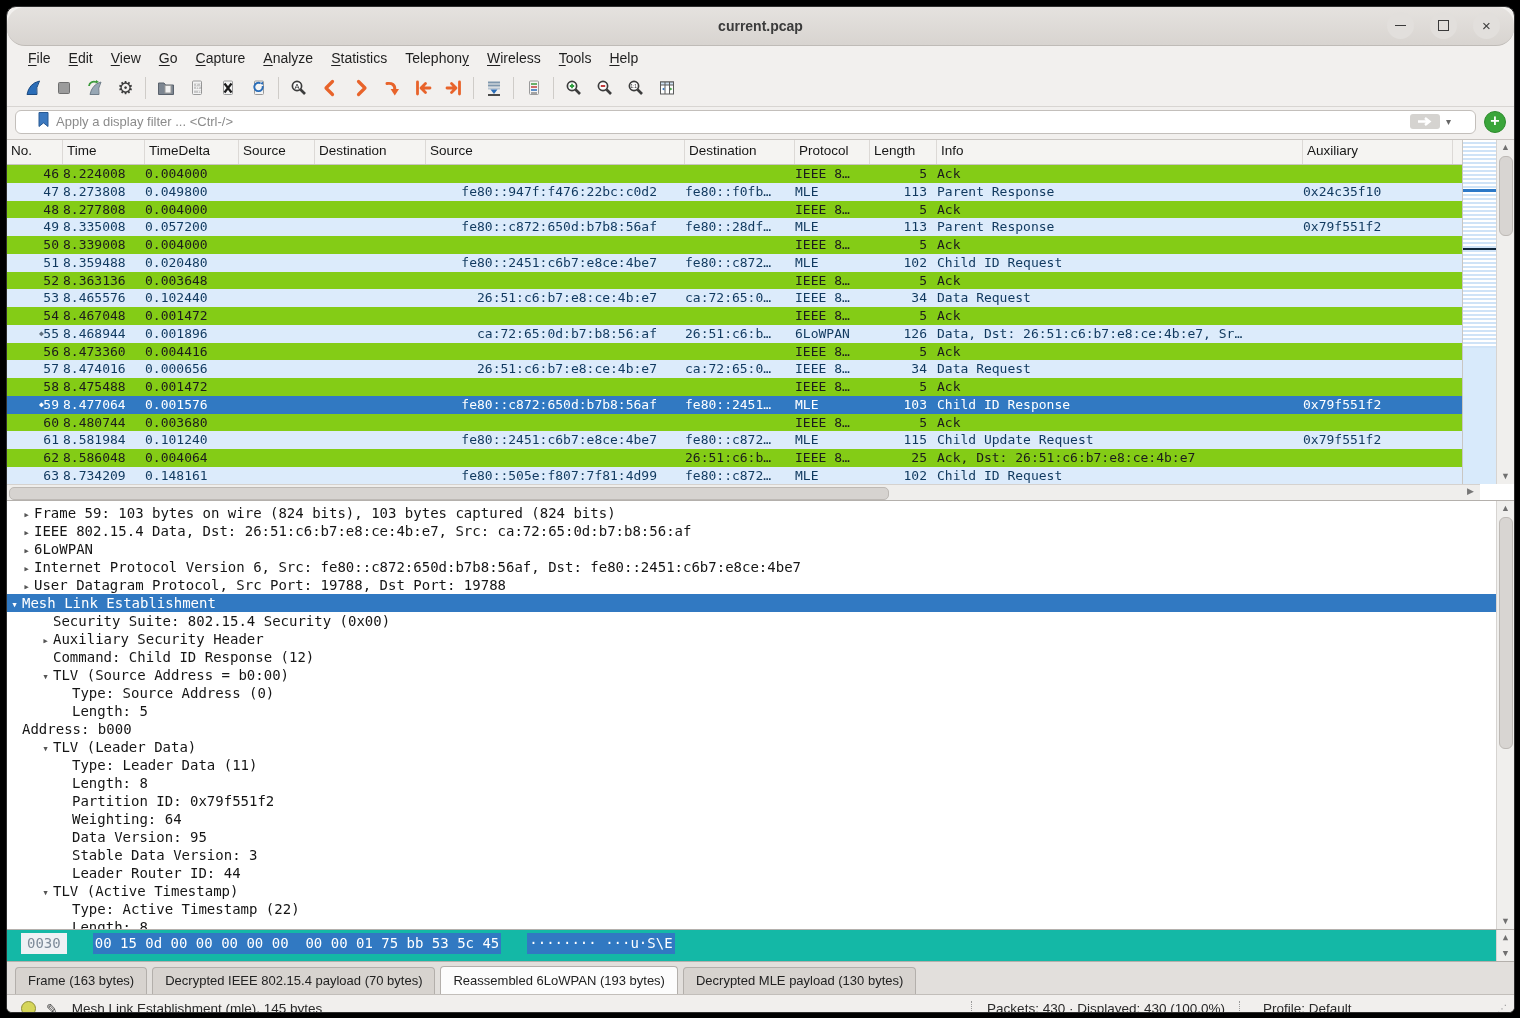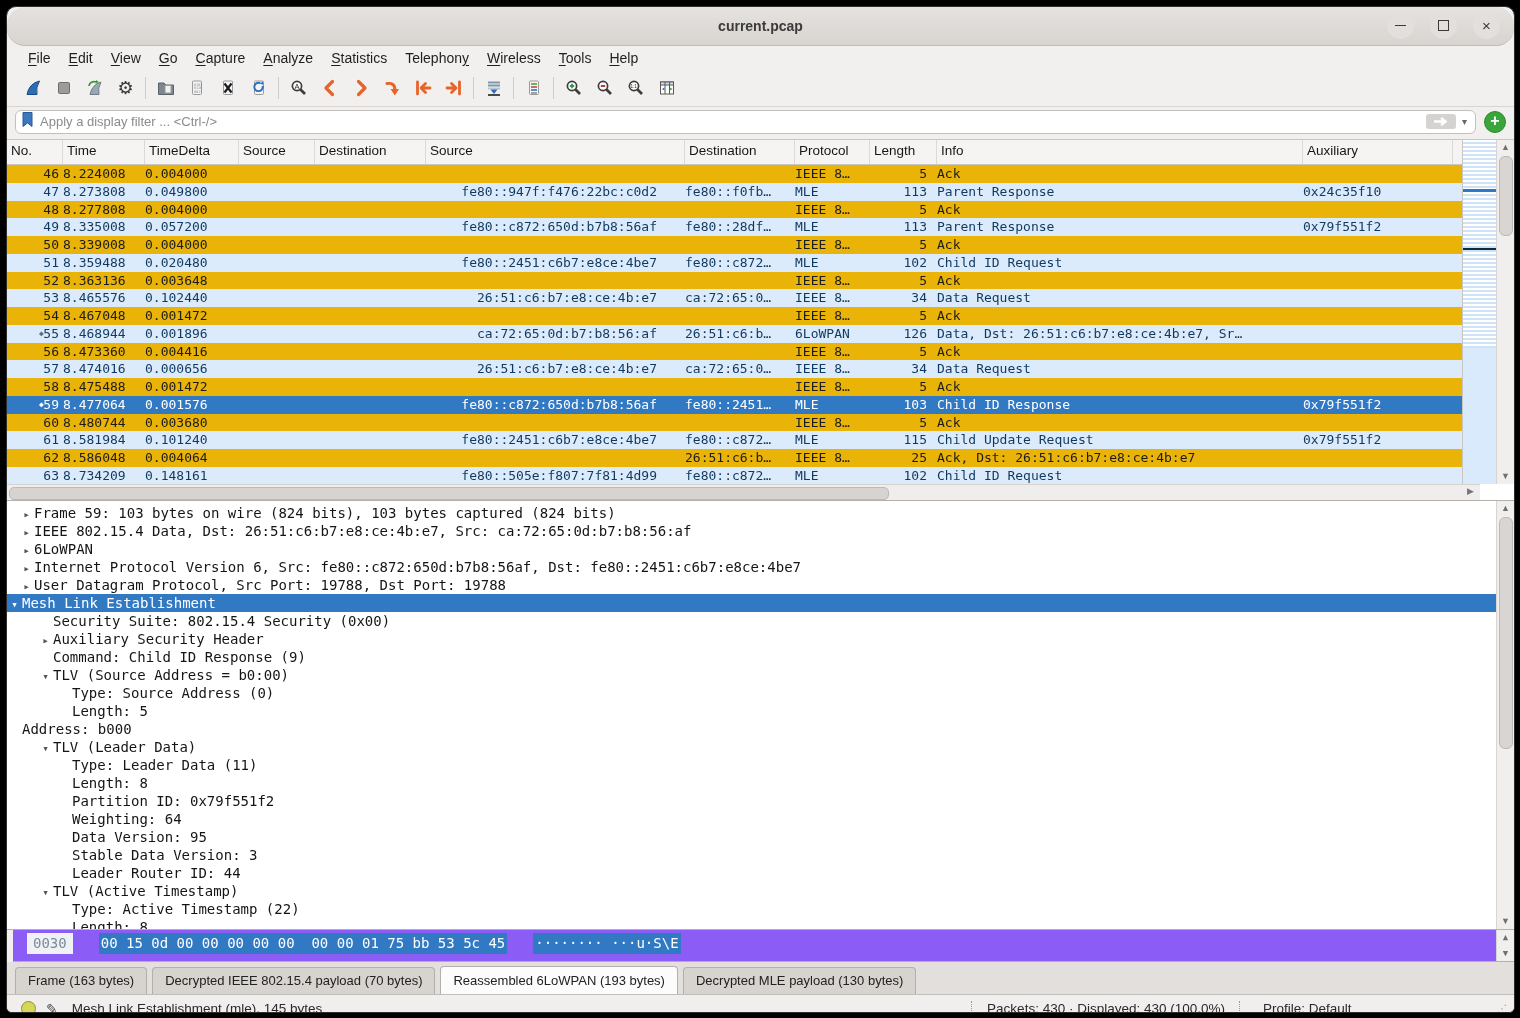--- a/index.html
+++ b/index.html
@@ -25,37 +25,37 @@
   .toolbar{height:36px;background:#f2f0ee;border-bottom:1px solid #d8d5d2;display:flex;align-items:center;
     padding-left:10px;flex:none;}
   .tbtn{width:31px;height:28px;display:flex;align-items:center;justify-content:center;border-radius:3px;}
   .tbtn svg{display:block;}
   .tbtn .g{font-size:18px;line-height:1;}
   .tsep{width:1px;height:22px;background:#cfccc8;margin:0 4px;}
   
   .filterbar{height:29px;background:#f2f0ee;border-bottom:1px solid #c9c5c1;display:flex;align-items:center;
     padding:0 8px 3px 8px;flex:none;}
   .filter-input{flex:1;height:22px;background:#fff;border:1px solid #c3bfbb;border-radius:6px;
-    display:flex;align-items:center;padding:0 4px;}
+    display:flex;align-items:center;padding:0 20px;}
   .placeholder{flex:1;font-size:13px;color:#8b8b8b;padding-left:5px;}
   .apply-btn{width:30px;height:15px;background:#d5d3d0;border-radius:3px;display:flex;align-items:center;justify-content:center;margin-right:6px;}
   .caret{font-size:10px;color:#666;margin-right:4px;}
   .plus-btn{width:20px;height:20px;margin-left:8px;border-radius:50%;background:#3aa53a;border:1px solid #2e8c2e;
     color:#fff;font-size:16px;font-weight:bold;line-height:18px;text-align:center;}
   
   .list-wrap{height:360px;position:relative;background:#fff;flex:none;border-bottom:1px solid #b4b0ac;}
   .list-header{height:24px;background:#f5f4f2;border-bottom:1px solid #c9c6c2;display:flex;
     width:calc(100% - 51px);overflow:hidden;}
   .hcell{font-size:13.5px;color:#161616;padding:3px 0 0 4px;border-right:1px solid #dcd9d6;
     box-sizing:border-box;white-space:nowrap;overflow:hidden;flex:none;}
   .rows{position:relative;height:320px;width:calc(100% - 51px);overflow:hidden;
     font-family:"DejaVu Sans Mono", monospace;font-size:13px;}
   .relline{position:absolute;left:27px;top:0;bottom:0;border-left:1px dashed #9a9a9a;}
   .prow{display:flex;height:17.75px;line-height:17.75px;white-space:pre;position:relative;}
-  .prow.white{background:#eab308;color:#1c1c1c;}
+  .prow.white{background:#84cc16;color:#1c1c1c;}
   .prow.blue{background:#dcebfb;color:#10395f;}
   .prow.selected{background:#3179c2;color:#ffffff;}
   .pcell{flex:none;overflow:hidden;box-sizing:border-box;}
   .a-right{text-align:right;}
   .mark{position:absolute;left:32px;top:0;font-size:8px;}
   .prow.blue .mark{color:#5f6f7f;}
   .prow.selected .mark{color:#fff;}
   .hscroll{position:absolute;left:0;bottom:0;height:15px;width:calc(100% - 34px);background:#efeeec;
     border-top:1px solid #d5d2cf;}
   .hthumb{position:absolute;left:2px;top:2px;height:11px;width:878px;background:#d6d3d0;border:1px solid #bdb9b5;border-radius:5px;}
@@ -71,22 +71,22 @@
   
   .details{height:428px;background:#ffffff;position:relative;flex:none;border-bottom:1px solid #b4b0ac;overflow:hidden;}
   .dlines{position:absolute;left:0;top:3px;right:17px;font-family:"DejaVu Sans Mono", monospace;
     font-size:14px;color:#151515;}
   .dline{height:18px;line-height:18px;white-space:pre;overflow:hidden;position:relative;}
   .dline .arrow{display:inline-block;width:15px;color:#555;font-size:11px;text-align:center;}
   .dline.sel{background:#3179c2;color:#fff;}
   .dline.sel .arrow{color:#fff;}
   .dscroll{position:absolute;right:0;top:0;width:17px;bottom:0;background:#f0efed;border-left:1px solid #d7d4d1;}
   
-  .hexpane{height:31px;background:#8b5cf6;position:relative;flex:none;border-bottom:1px solid #b4b0ac;
-    font-family:"DejaVu Sans Mono", monospace;font-size:14px;margin-left:6px;}
+  .hexpane{height:31px;background:#14b8a6;position:relative;flex:none;border-bottom:1px solid #b4b0ac;
+    font-family:"DejaVu Sans Mono", monospace;font-size:14px;}
   .hexrow{padding:5px 0 0 14px;white-space:pre;}
   .hexoff{color:#7d8a99;background:#eef1f5;padding:2px 6px 3px 6px;}
   .hexsel{background:#3179c2;color:#fff;padding:2px 2px 3px 2px;}
   .hexgap{display:inline-block;width:26px;}
   .hscroll2{position:absolute;right:0;top:0;width:17px;bottom:0;background:#f0efed;border-left:1px solid #d7d4d1;}
   
   .bytetabs{height:32px;background:#e2dfdc;display:flex;align-items:flex-end;padding-left:8px;gap:5px;flex:none;
     border-bottom:1px solid #c2beba;}
   .btab{font-size:13px;color:#222;background:#d7d3cf;border:1px solid #b3afab;border-bottom:none;
     border-radius:4px 4px 0 0;padding:5px 12px 6px 12px;white-space:nowrap;}
@@ -385,21 +385,21 @@
   <div class="details">
     <div class="dlines">
         <div class="dline" style="padding-left: 12px;"><span class="arrow">▸</span><span>Frame 59: 103 bytes on wire (824 bits), 103 bytes captured (824 bits)</span></div>
         <div class="dline" style="padding-left: 12px;"><span class="arrow">▸</span><span>IEEE 802.15.4 Data, Dst: 26:51:c6:b7:e8:ce:4b:e7, Src: ca:72:65:0d:b7:b8:56:af</span></div>
         <div class="dline" style="padding-left: 12px;"><span class="arrow">▸</span><span>6LoWPAN</span></div>
         <div class="dline" style="padding-left: 12px;"><span class="arrow">▸</span><span>Internet Protocol Version 6, Src: fe80::c872:650d:b7b8:56af, Dst: fe80::2451:c6b7:e8ce:4be7</span></div>
         <div class="dline" style="padding-left: 12px;"><span class="arrow">▸</span><span>User Datagram Protocol, Src Port: 19788, Dst Port: 19788</span></div>
         <div class="dline sel" style=""><span class="arrow">▾</span><span>Mesh Link Establishment</span></div>
         <div class="dline" style="padding-left: 31px;"><span class="arrow"></span><span>Security Suite: 802.15.4 Security (0x00)</span></div>
         <div class="dline" style="padding-left: 31px;"><span class="arrow">▸</span><span>Auxiliary Security Header</span></div>
-        <div class="dline" style="padding-left: 31px;"><span class="arrow"></span><span>Command: Child ID Response (9)</span></div>
+        <div class="dline" style="padding-left: 31px;"><span class="arrow"></span><span>Command: Child ID Response (12)</span></div>
         <div class="dline" style="padding-left: 31px;"><span class="arrow">▾</span><span>TLV (Source Address = b0:00)</span></div>
         <div class="dline" style="padding-left: 50px;"><span class="arrow"></span><span>Type: Source Address (0)</span></div>
         <div class="dline" style="padding-left: 50px;"><span class="arrow"></span><span>Length: 5</span></div>
         <div class="dline" style=""><span class="arrow"></span><span>Address: b000</span></div>
         <div class="dline" style="padding-left: 31px;"><span class="arrow">▾</span><span>TLV (Leader Data)</span></div>
         <div class="dline" style="padding-left: 50px;"><span class="arrow"></span><span>Type: Leader Data (11)</span></div>
         <div class="dline" style="padding-left: 50px;"><span class="arrow"></span><span>Length: 8</span></div>
         <div class="dline" style="padding-left: 50px;"><span class="arrow"></span><span>Partition ID: 0x79f551f2</span></div>
         <div class="dline" style="padding-left: 50px;"><span class="arrow"></span><span>Weighting: 64</span></div>
         <div class="dline" style="padding-left: 50px;"><span class="arrow"></span><span>Data Version: 95</span></div>

